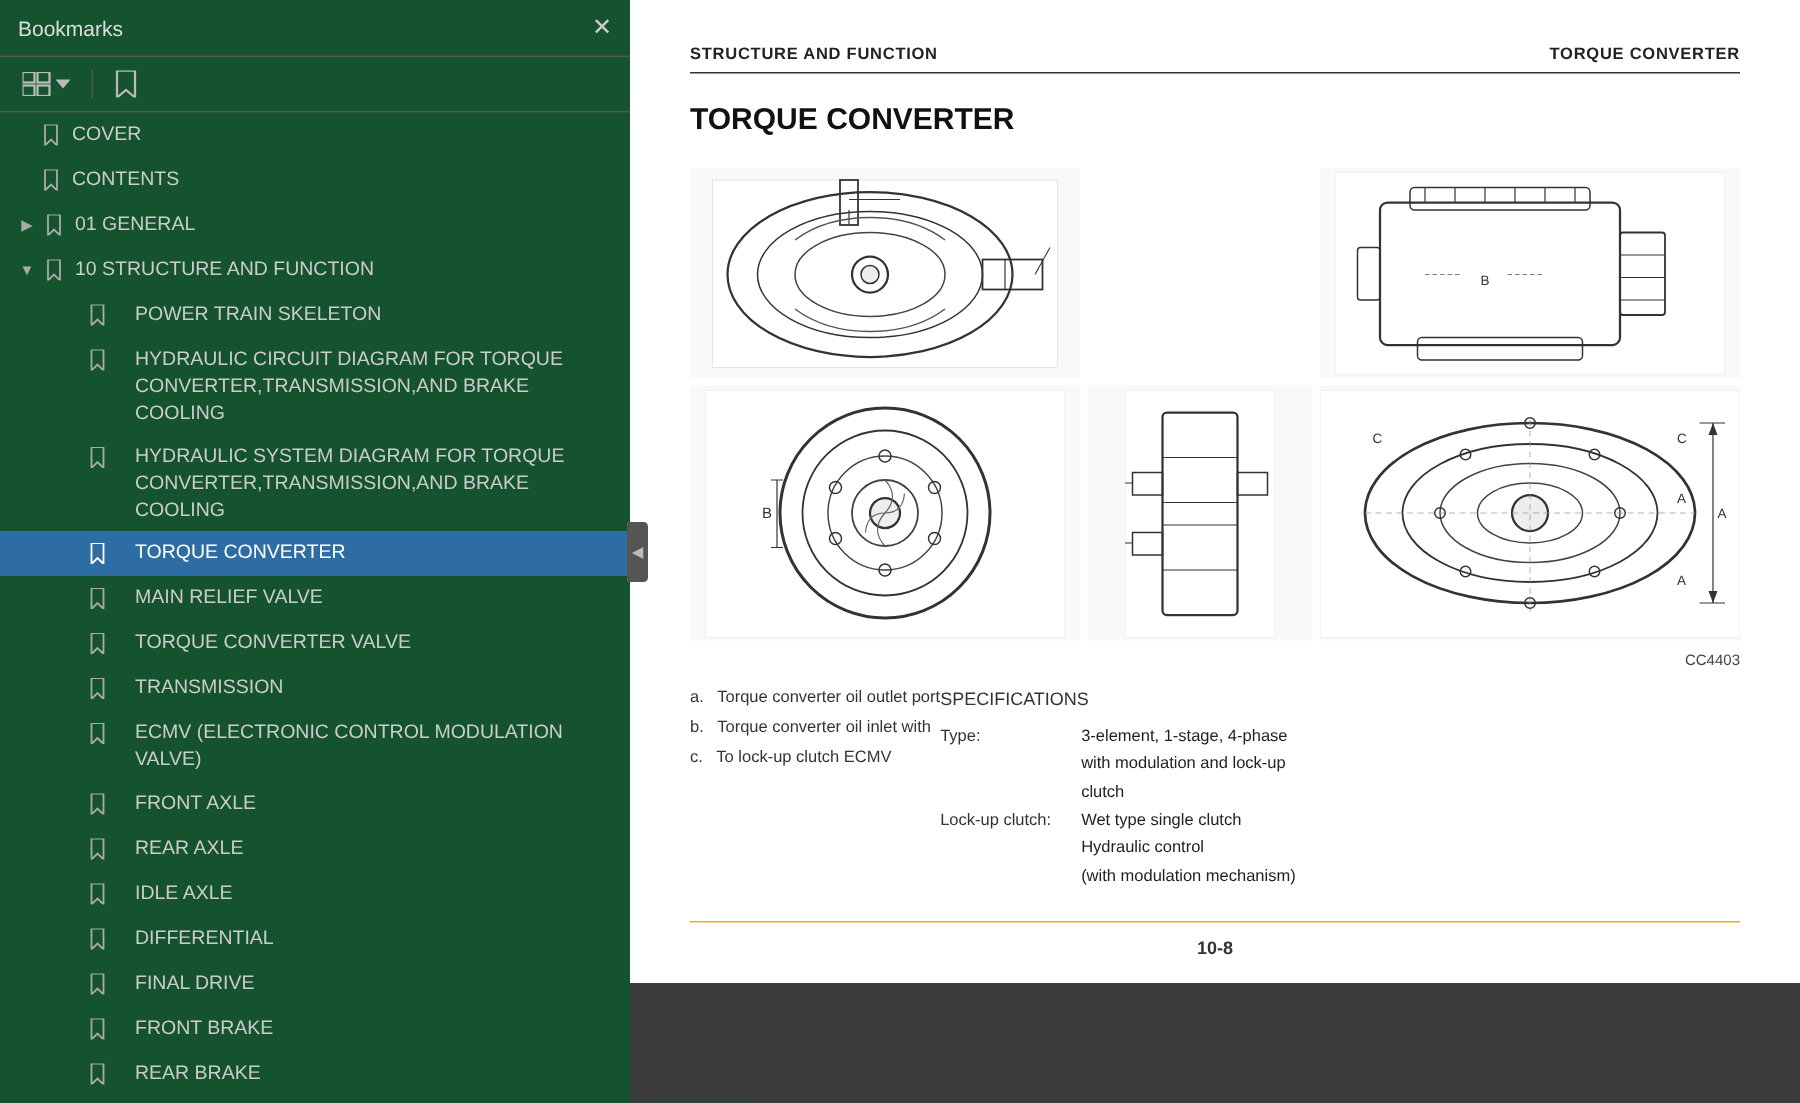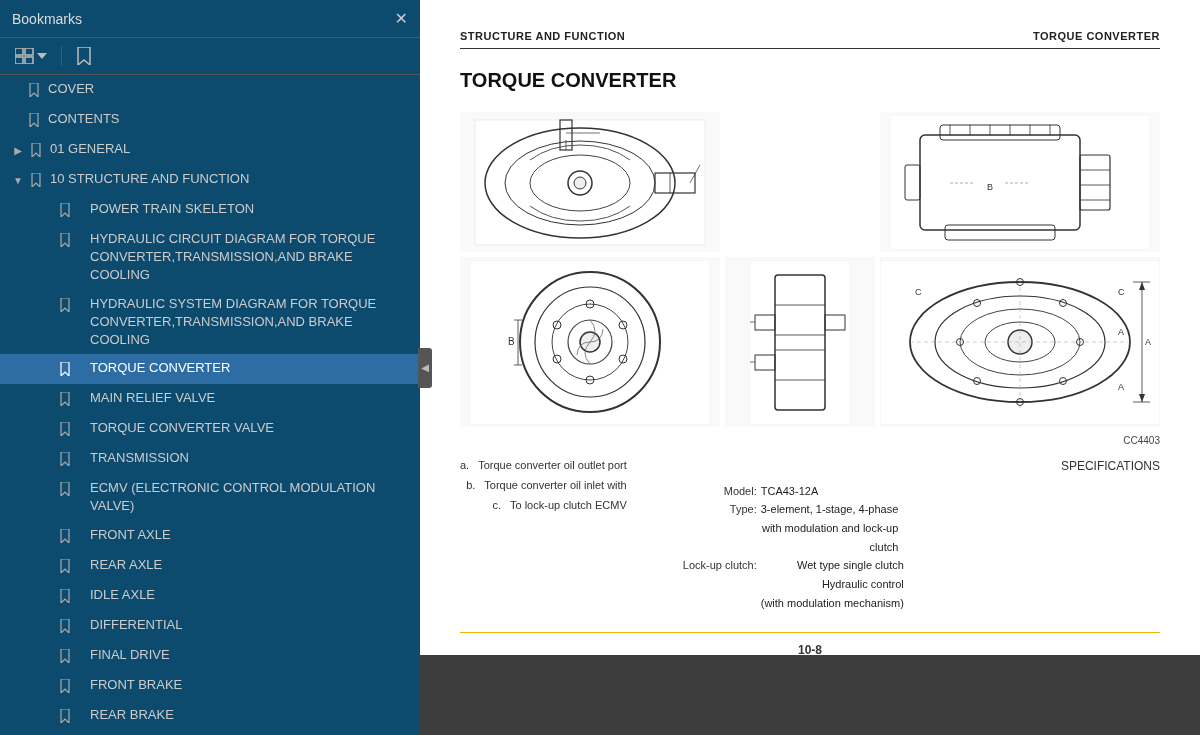--- a/index.html
+++ b/index.html
@@ -3,21 +3,21 @@
   <meta charset="utf-8">
   <style>
     * { margin: 0; padding: 0; box-sizing: border-box; }
     body { width: 1200px; height: 735px; display: flex; font-family: Arial, sans-serif; overflow: hidden; background: #3c3c3c; }
 
     
     .bookmarks-panel {
       width: 420px;
       min-width: 420px;
       height: 735px;
-      background: #0c4a6e;
+      background: #14532d;
       display: flex;
       flex-direction: column;
       color: #ccc;
       position: relative;
     }
 
     .bookmarks-header {
       display: flex;
       align-items: center;
       justify-content: space-between;
@@ -205,22 +205,20 @@
 
     .diagram-caption {
       font-size: 10px;
       color: #444;
       text-align: right;
       margin-bottom: 10px;
     }
 
     .doc-annotations {
       display: flex;
-      gap: 40px;
-      text-align: right;
     }
 
     .annotations-left {
       font-size: 11px;
       color: #333;
       line-height: 1.8;
     }
 
     .annotations-right {
       font-size: 11px;
@@ -674,24 +672,20 @@
           <span>Torque converter oil inlet with</span>
         </div>
         <div>
           <span>c.&nbsp;&nbsp;</span>
           <span>To lock-up clutch ECMV</span>
         </div>
       </div>
       <div class="annotations-right">
         <div class="spec-title">SPECIFICATIONS</div>
         <div class="spec-table">
-          <div class="spec-row">
-            <span class="spec-label">Model:</span>
-            <span class="spec-value">TCA43-12A</span>
-          </div>
           <div class="spec-row" style="align-items:flex-start">
             <span class="spec-label">Type:</span>
             <span class="spec-value" style="white-space:pre-line;">3-element, 1-stage, 4-phase
 with modulation and lock-up
 clutch</span>
           </div>
           <div class="spec-row" style="align-items:flex-start">
             <span class="spec-label">Lock-up clutch:</span>
             <span class="spec-value" style="white-space:pre-line;">Wet type single clutch
 Hydraulic control

